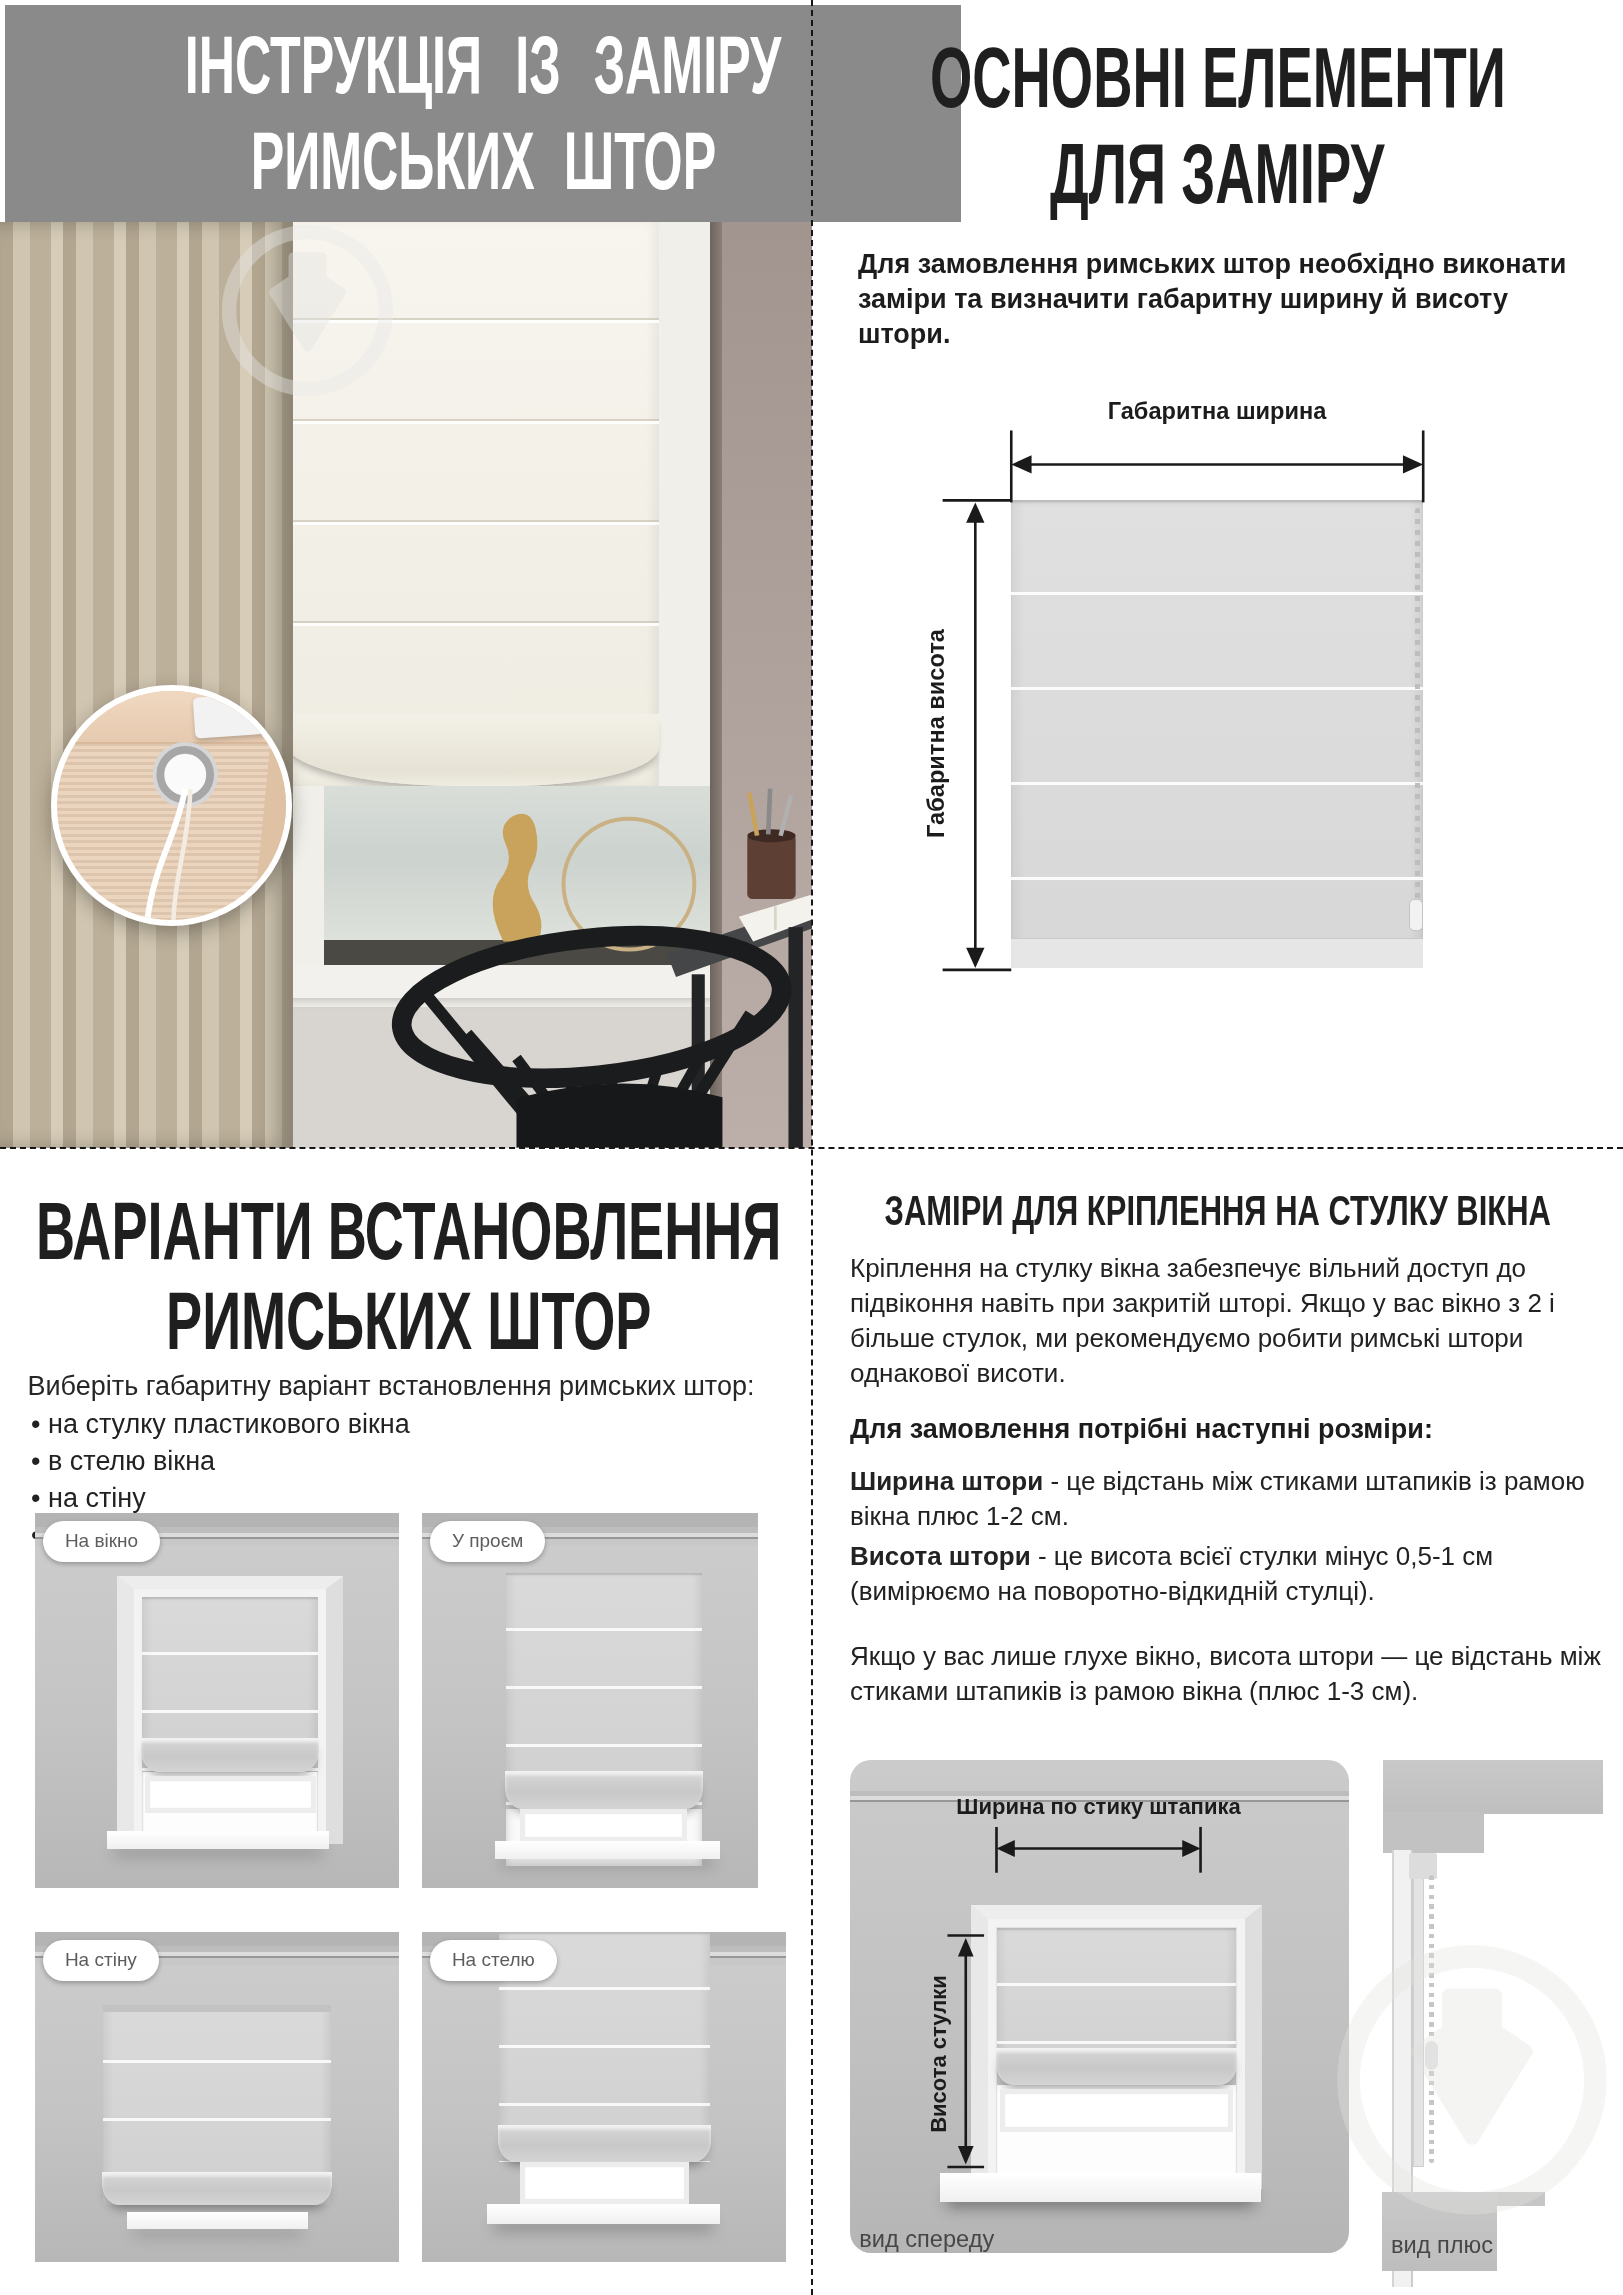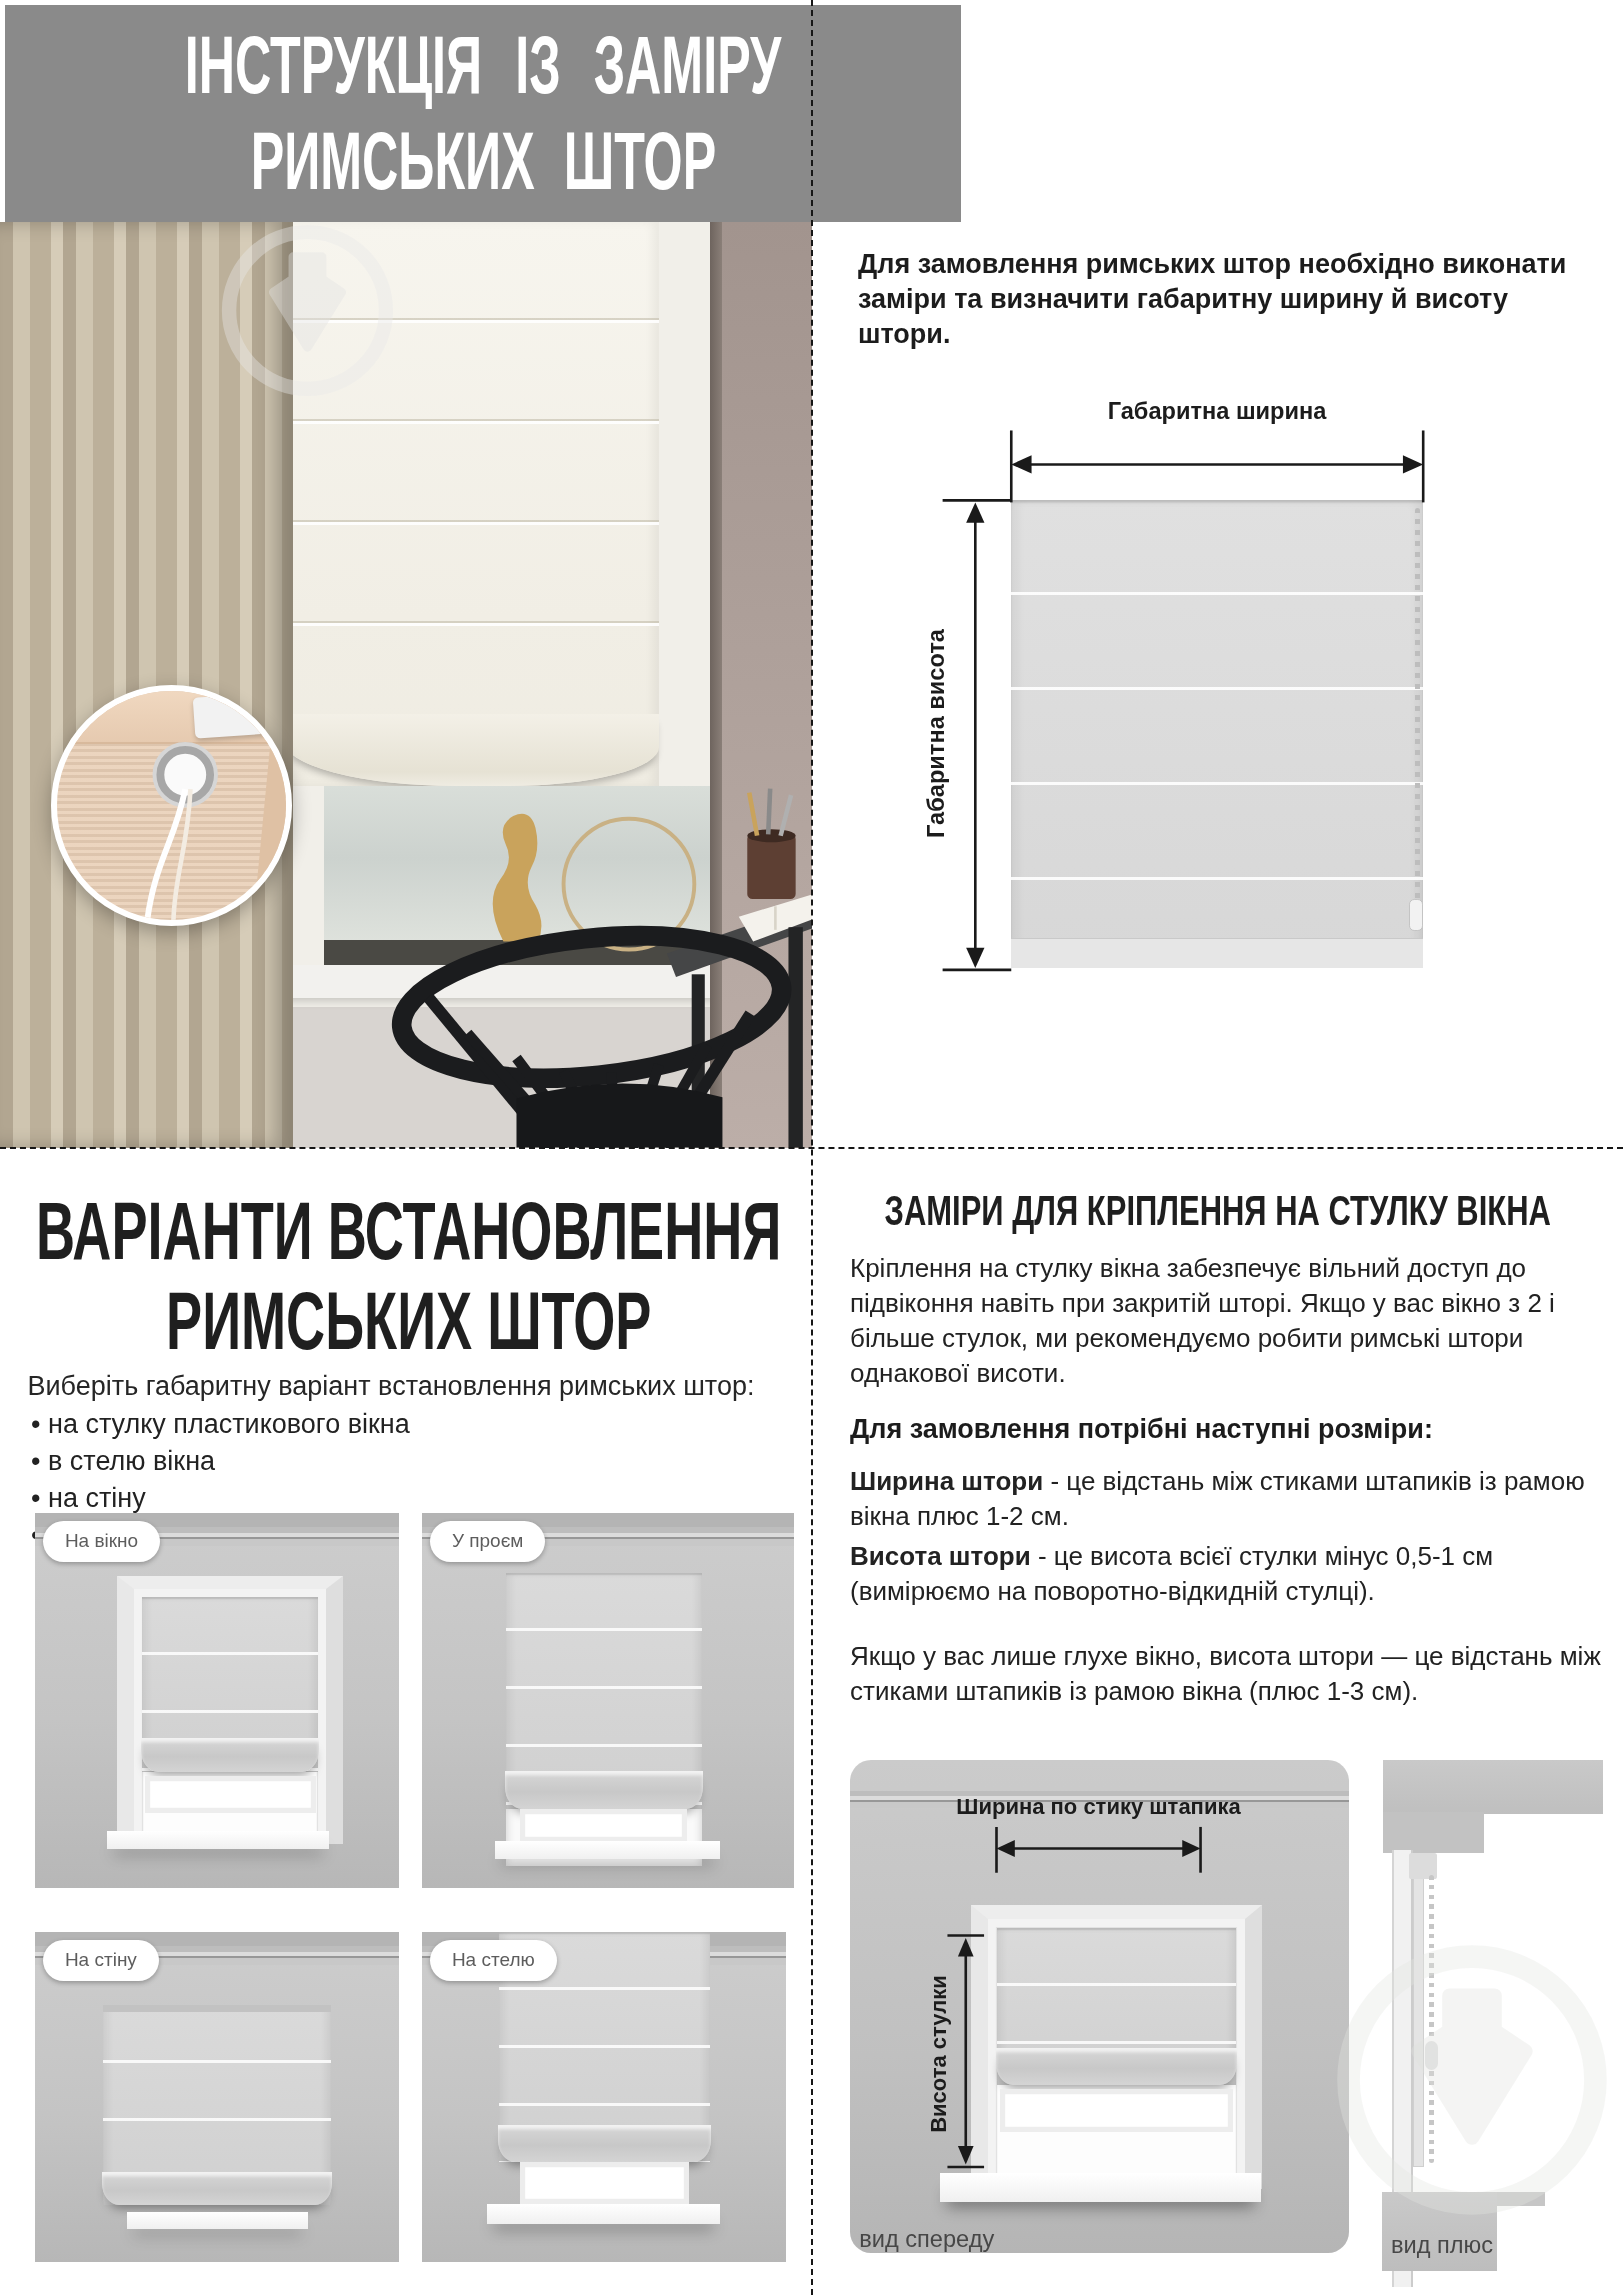--- a/index.html
+++ b/index.html
@@ -113,20 +113,24 @@
         <path d="M196 150 C 180 230 150 260 138 350" fill="none" stroke="#ffffff" stroke-width="9"></path>
         <path d="M204 150 C 200 240 180 280 178 350" fill="none" stroke="#f3ece2" stroke-width="7"></path>
         <path d="M330 40 L 300 350 L 350 350 L 350 40 Z" fill="#dfc1a4"></path>
       </svg>
     </div>
   </div>
 
   <div class="vdash"></div>
   <div class="hdash"></div>
 
+  <div class="abs center" style="left:812px;top:27.5px;width:811px;height:196px;">
+    <div class="cond" style="font-size:85px;line-height:1.12;color:#1f1f1f;transform:scaleX(.64);">ОСНОВНІ ЕЛЕМЕНТИ</div>
+    <div class="cond" style="font-size:85px;line-height:1.12;color:#1f1f1f;transform:scaleX(.64);">ДЛЯ ЗАМІРУ</div>
+  </div>
   <div class="abs" style="left:858px;top:247px;width:733px;font-size:27px;line-height:35px;font-weight:700;color:#1c1c1c;">Для замовлення римських штор необхідно виконати заміри та визначити габаритну ширину й висоту штори.</div>
 
   <div class="abs" style="left:903px;top:386px;width:720px;height:595px;">
     <div class="abs dimlabel" style="left:108px;top:11.8px;width:412px;text-align:center;">Габаритна ширина</div>
     <div class="abs" style="left:108px;top:114px;width:412px;height:468px;background:linear-gradient(180deg,#e0e0e0,#d7d7d7);
                 box-shadow:inset 0 2.6px 2px rgba(0,0,0,.12), inset 6.5px 0 9.2px rgba(0,0,0,.05), inset -6.5px 0 9.2px rgba(0,0,0,.06);">
       <div class="folds wide"></div>
       <div class="abs" style="left:0;right:0;bottom:0;height:29px;background:#e6e6e6;border-top:1.3px solid #c9c9c9;"></div>
       <div class="abs" style="right:2.6px;top:7.9px;width:5.9px;height:406px;border-radius:3.3px;
            background:repeating-linear-gradient(180deg,#bdbdbd 0 5.2px,rgba(0,0,0,0) 5.2px 11px);"></div>
@@ -170,21 +174,21 @@
             <div class="folds"></div>
             <div class="bundle" style="height:34px;"></div>
           </div>
         <div class="glass" style="left:10.5px;right:10.5px;top:187px;height:37px;"></div>
       </div>
     </div>
     <div class="sill" style="left:72px;top:318px;width:222px;height:18.3px;"></div>
     <div class="pill"><span>На вікно</span></div>
   </div>
 
-  <div class="scene" style="left:422px;top:1513px;width:372px;height:375px;">
+  <div class="scene" style="left:422px;top:1513px;width:336px;height:375px;">
     <div class="ceil"></div>
       <div class="molding" style="top:14.4px;"></div>
     <div class="abs" style="left:84px;top:60px;width:196px;height:293px;background:#fafafa;box-shadow:inset 0 0 9.2px rgba(0,0,0,.2);"></div>
     <div class="blind" style="left:84px;top:60px;width:196px;height:236px;">
         <div class="folds"></div>
         <div class="bundle" style="height:38px;"></div>
       </div>
     <div class="glass" style="left:98px;top:296px;width:167px;height:33px;"></div>
     <div class="sill" style="left:73px;top:328px;width:225px;height:18.3px;"></div>
     <div class="pill"><span>У проєм</span></div>

